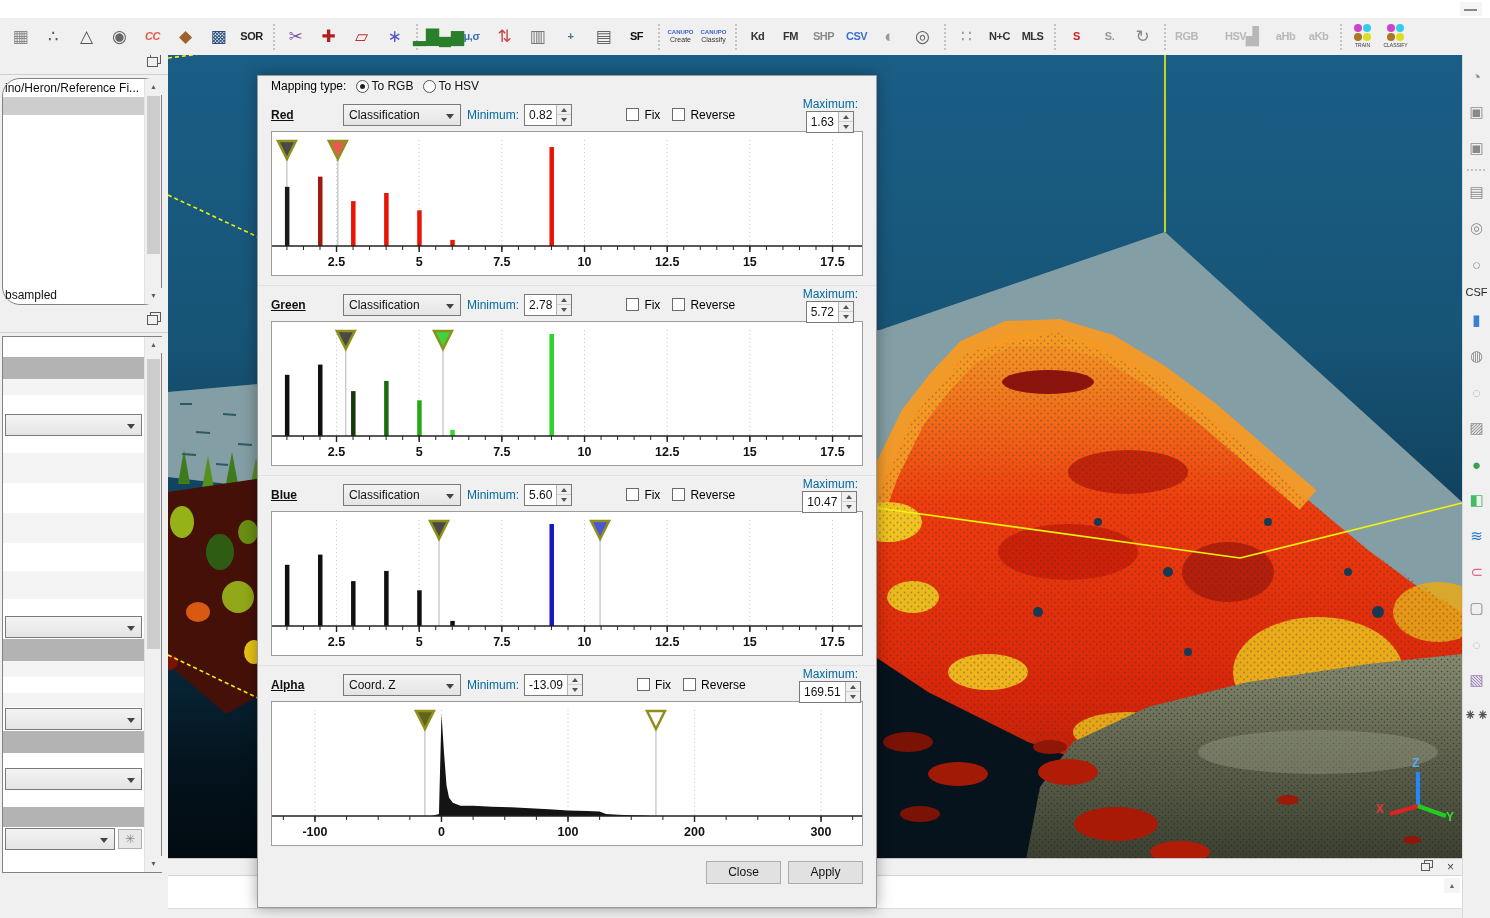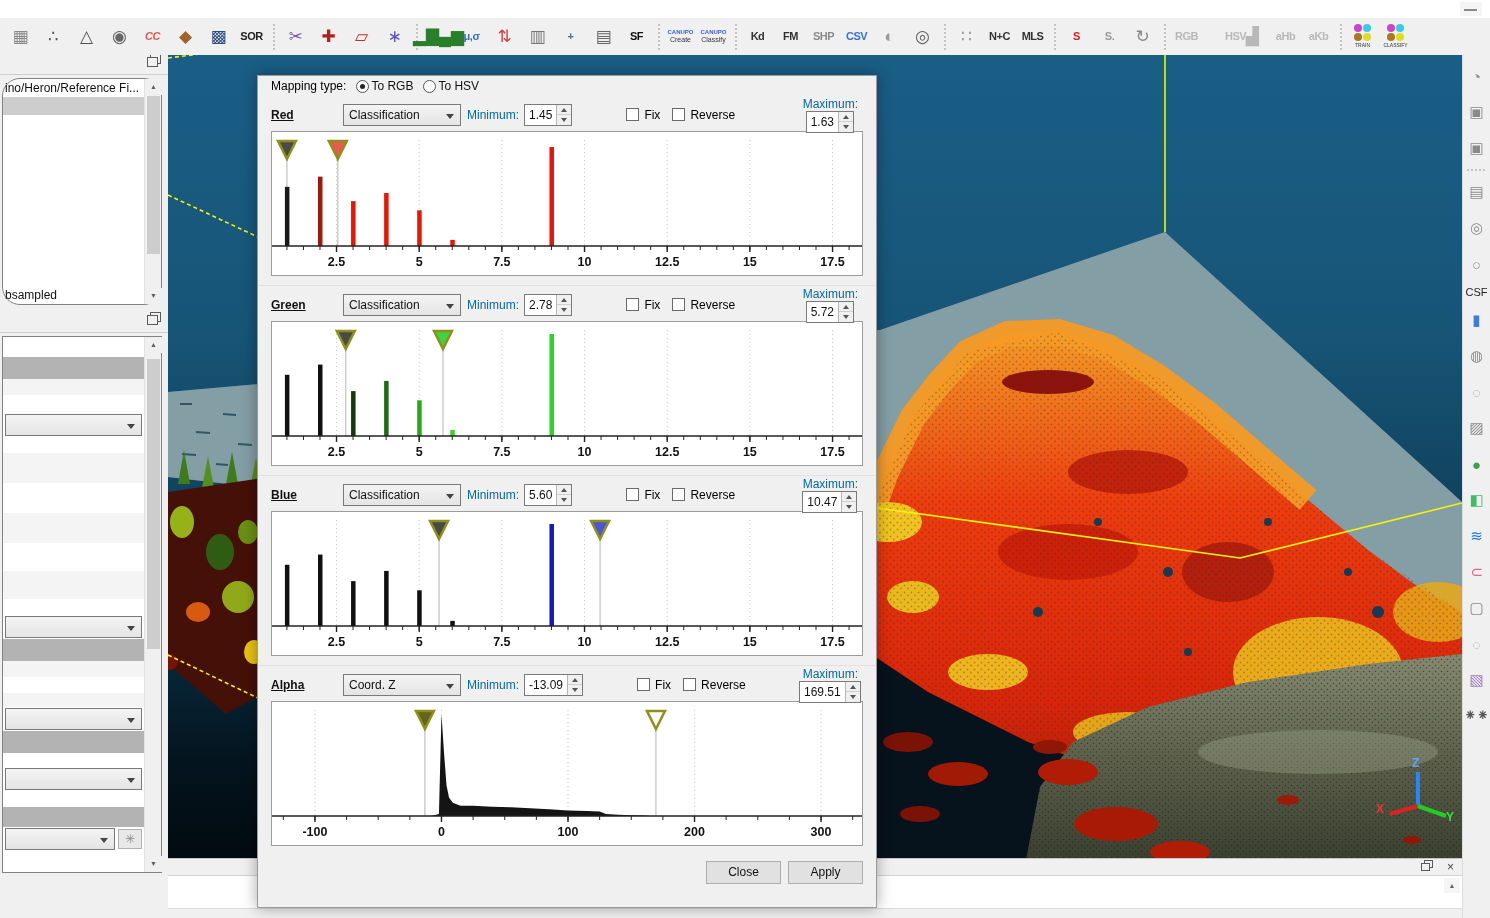--- a/index.html
+++ b/index.html
@@ -519,21 +519,21 @@
     <div id="channels">
         <div class="chsec">
           <div class="ctrlrow">
             <span class="chname">Red</span>
             <div class="combo chcombo">
               <span>Classification</span>
               <span class="chev"></span>
             </div>
             <span class="minlab">Minimum:</span>
             <div class="spin">
-              <span class="val">1.45</span>
+              <span class="val">0.82</span>
               <span class="arrows">
                 <i class="up"></i>
                 <i class="dn"></i>
               </span>
             </div>
             <span class="cbgrp fixgrp">
               <span class="cb"></span>
               <span>Fix</span>
             </span>
             <span class="cbgrp revgrp">

